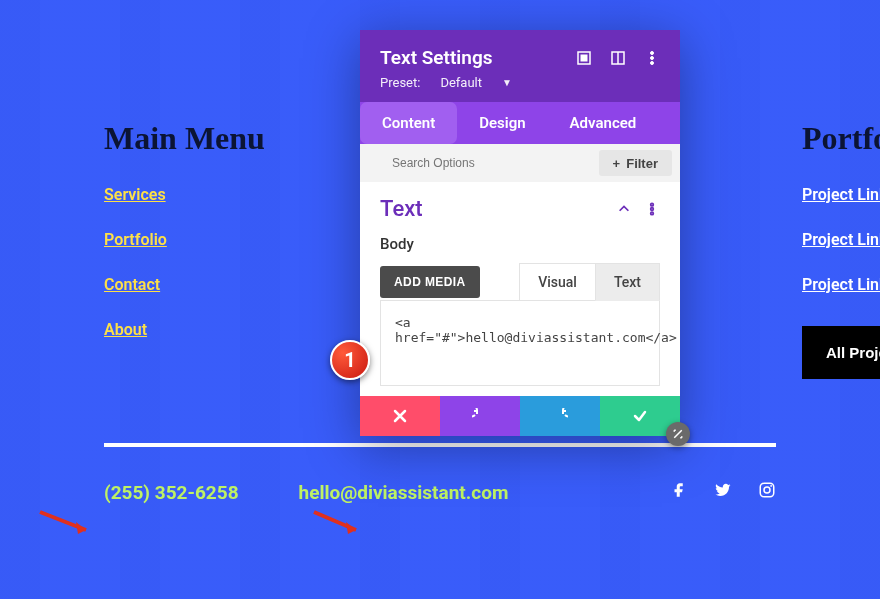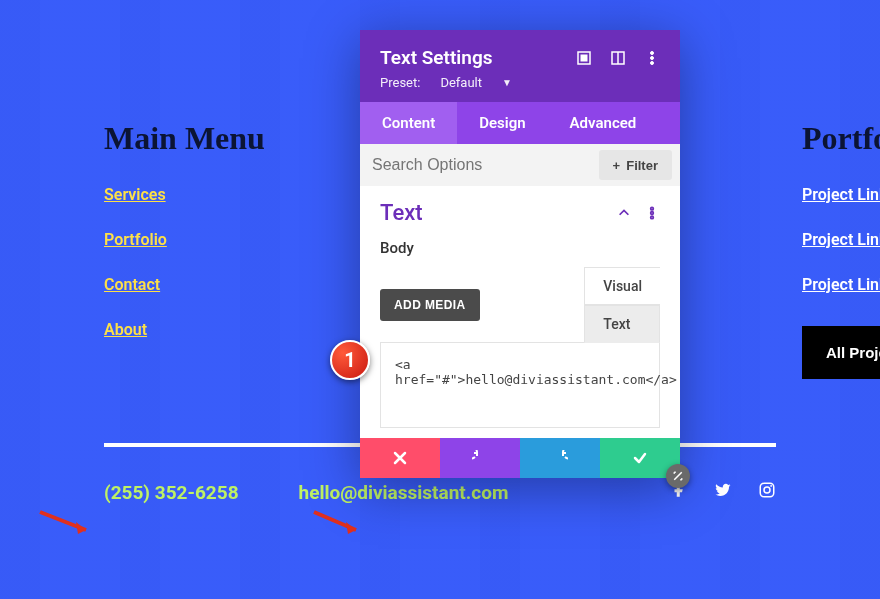--- a/index.html
+++ b/index.html
@@ -111,31 +111,31 @@
     background: #8e44e8;
     display: flex;
   }
   .tab {
     padding: 12px 22px;
     color: #fff;
     font-size: 15px;
     font-weight: 600;
     cursor: pointer;
   }
-  .tab.active { background: #a15ff0; }
+  .tab.active { background: #a15ff0; border-radius: 7px; }
   .search-row {
     display: flex;
     background: #f3f3f3;
   }
   .search-input {
     flex: 1;
     border: none;
     background: transparent;
-    padding: 12px 12px;
-    font-size: 16px;
+    padding: 12px 32px;
+    font-size: 12px;
     color: #0369a1;
     outline: none;
   }
   .filter-btn {
     background: #e6e6e6;
     border: none;
     padding: 0 14px;
     font-size: 13px;
     font-weight: 600;
     color: #444;
@@ -157,21 +157,21 @@
   }
   .section-actions { display:flex; gap:12px; align-items:center; }
   .section-actions .sicon { width:16px; height:16px; cursor:pointer; display:flex; align-items:center; justify-content:center;}
   .section-actions svg { width:14px; height:14px; stroke:#6c2eb9; fill:none; stroke-width:2;}
   .body-label { margin: 14px 0 10px 0; font-size:15px; color:#333; font-weight:500;}
   .editor-toolbar { display:flex; align-items:center; gap:10px; }
   .add-media {
     background: #4b4b4b; color:#fff; border:none; padding:9px 14px;
     font-size:12px; font-weight:700; letter-spacing:0.4px; border-radius:3px; cursor:pointer;
   }
-  .ve-tabs { margin-left:auto; display:flex;flex-direction:column; }
+  .ve-tabs { margin-left:auto; display:flex; }
   .ve-tab {
     padding: 10px 18px;
     border:1px solid #e3e3e3;
     font-size:14px; font-weight:500; color:#444; cursor:pointer;
     background:#fff;
   }
   .ve-tab.active { background:#ececec; border-bottom-color:#ececec;}
   .ve-tab:first-child { border-right:none; }
   .code-box {
     border:1px solid #e3e3e3;

